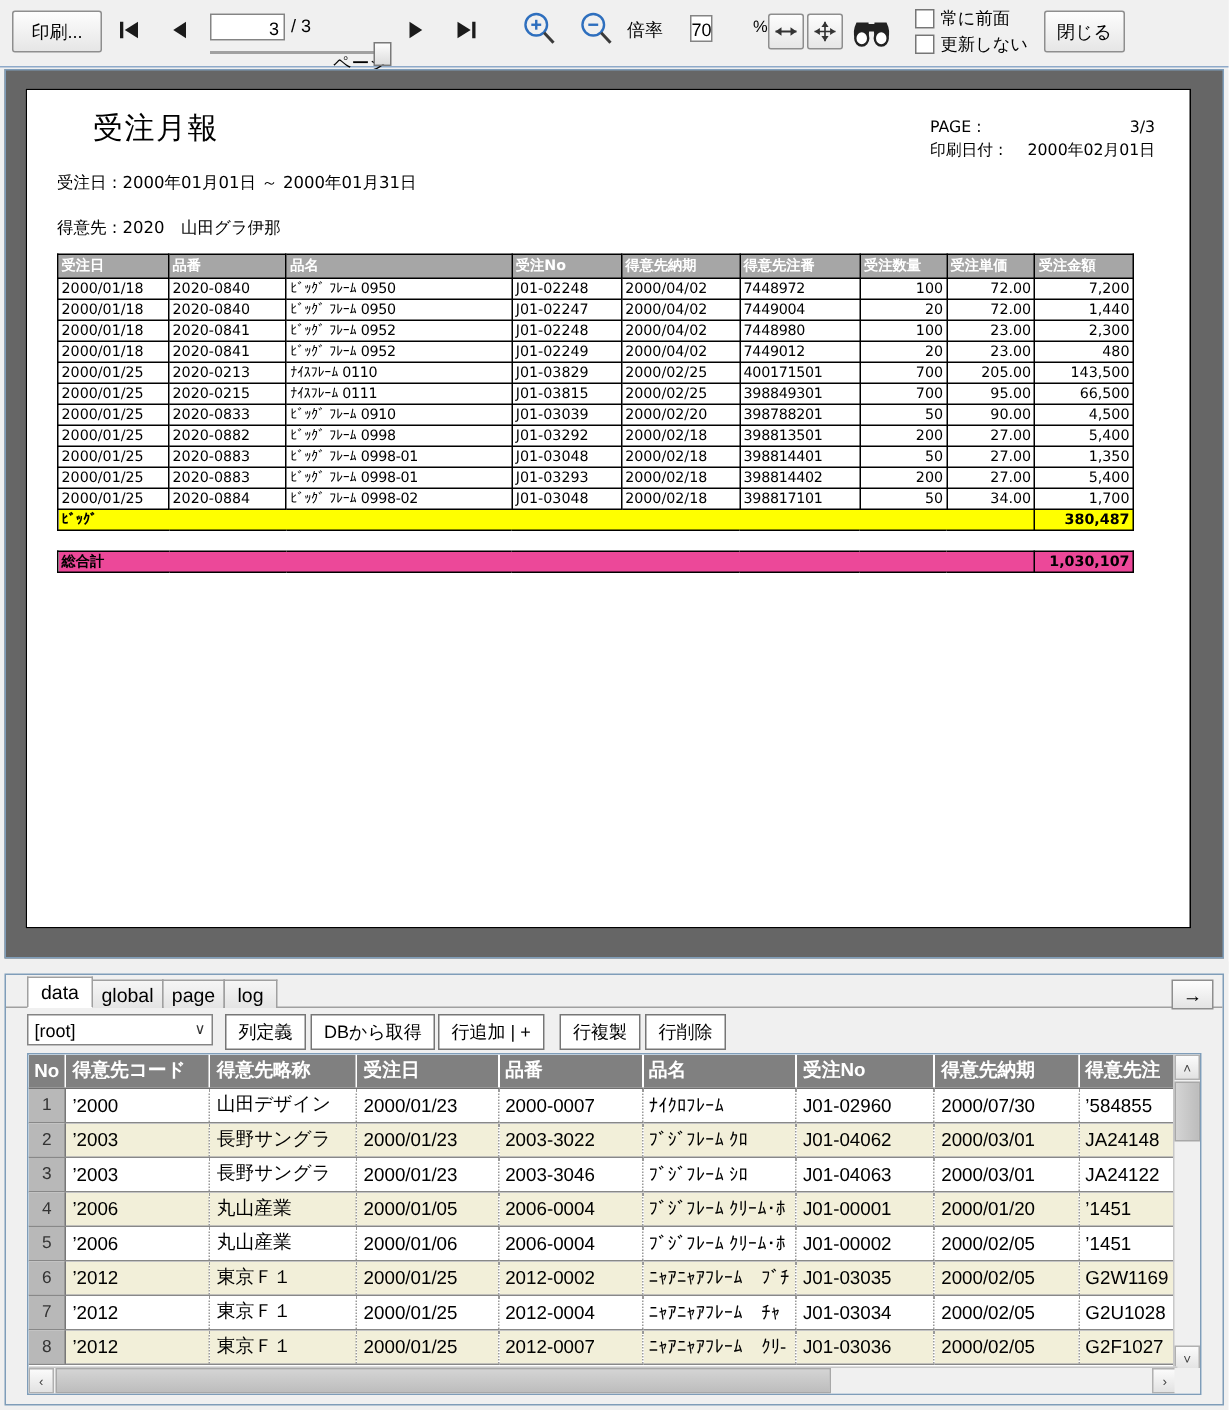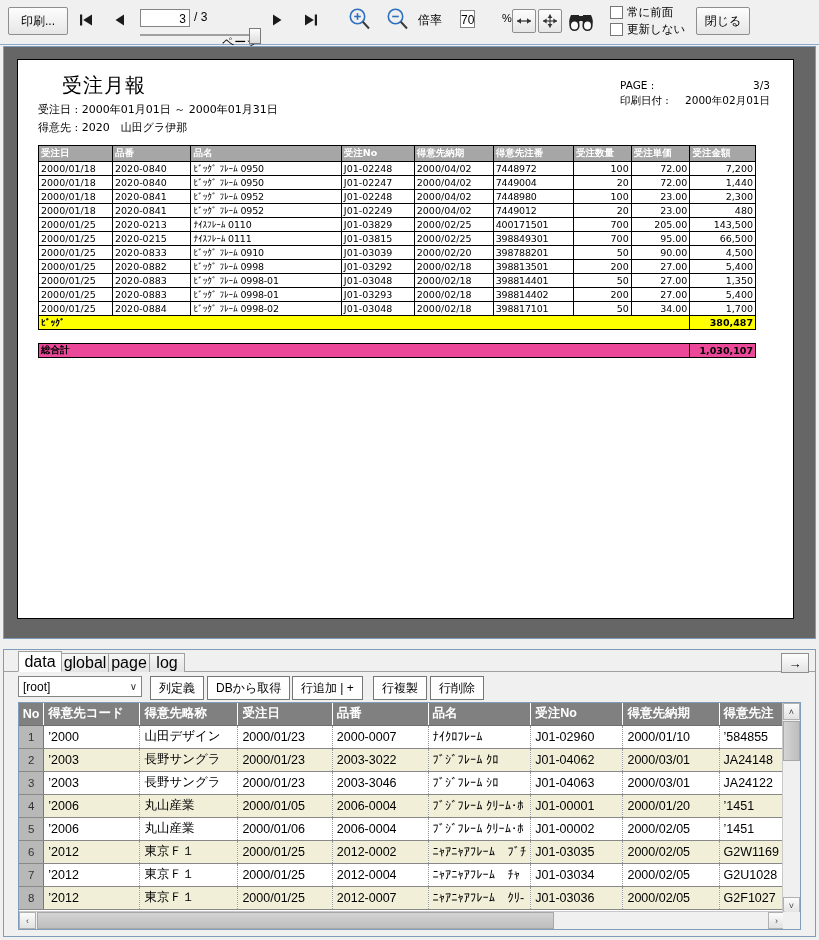--- a/index.html
+++ b/index.html
@@ -69,21 +69,21 @@
     overflow:hidden;
   }
   #page-sheet{
     position:absolute;left:13px;top:12px;width:777px;height:560px;
     background:#ffffff;border:1px solid #000;box-sizing:border-box;
     overflow:hidden;
   }
   #rpt{position:absolute;left:20px;top:12px;width:732px;
        font-family:"DejaVu Sans",sans-serif;}
   #rpt-title{font-size:20px;letter-spacing:1px;margin-left:24px;}
-  .rpt-line{font-size:11px;margin-top:3px;letter-spacing:0px;}
+  .rpt-line{font-size:11px;margin-top:15px;letter-spacing:0px;}
   #rpt-head-right{position:absolute;right:0;top:6px;text-align:right;font-size:10.5px;line-height:15px;}
   .rr{display:flex;justify-content:center;}
   .rr .lbl{width:62px;text-align:left;}
   .rr .val{width:88px;text-align:right;}
 
   table.rpt{border-collapse:collapse;margin-top:10px;width:718px;
             font-size:9.5px;font-family:"DejaVu Sans",sans-serif;}
   table.rpt th{
     background:#a6a6a6;color:#fff;border:1px solid #000;
     font-weight:bold;text-align:left;padding:1px 2px;height:11px;
@@ -103,21 +103,21 @@
 
   
   #bottom{
     position:absolute;left:3px;top:649px;width:813px;height:288px;
     background:#f0f0f0;border:1px solid #7f9db9;box-sizing:border-box;
   }
   #tabstrip{position:absolute;left:0;top:0;width:811px;height:22px;}
   .tab{
     position:absolute;top:3px;height:19px;box-sizing:border-box;
     background:linear-gradient(#f6f6f6,#e4e4e4);border:1px solid #a0a0a0;
-    border-bottom:none;font-size:16px;display:flex;align-items:center;
+    border-bottom:none;font-size:13px;display:flex;align-items:center;
     justify-content:center;padding:0 7px;cursor:default;
   }
   .tab.active{background:#fff;top:1px;height:21px;border-bottom:1px solid #fff;z-index:3;}
   #tab-underline{position:absolute;left:0;top:21px;width:811px;height:1px;background:#a0a0a0;}
   #arrow-btn{position:absolute;right:6px;top:3px;width:26px;height:18px;
              background:linear-gradient(#fdfdfd,#e4e4e4);border:1px solid #8e8e8e;
              display:flex;align-items:center;justify-content:center;font-size:13px;cursor:default;}
 
   #cmdbar{position:absolute;left:0;top:24px;width:811px;height:26px;}
   #root-select{
@@ -519,21 +519,21 @@
         </thead>
         <tbody id="grid-body">
             <tr>
               <td class="nocol">1</td>
               <td>’2000</td>
               <td>山田デザイン</td>
               <td>2000/01/23</td>
               <td>2000-0007</td>
               <td>ﾅｲｸﾛﾌﾚｰﾑ</td>
               <td>J01-02960</td>
-              <td>2000/01/10</td>
+              <td>2000/07/30</td>
               <td>’584855</td>
             </tr>
             <tr class="alt">
               <td class="nocol">2</td>
               <td>’2003</td>
               <td>長野サングラ</td>
               <td>2000/01/23</td>
               <td>2003-3022</td>
               <td>ﾌﾞｼﾞﾌﾚｰﾑ ｸﾛ</td>
               <td>J01-04062</td>

